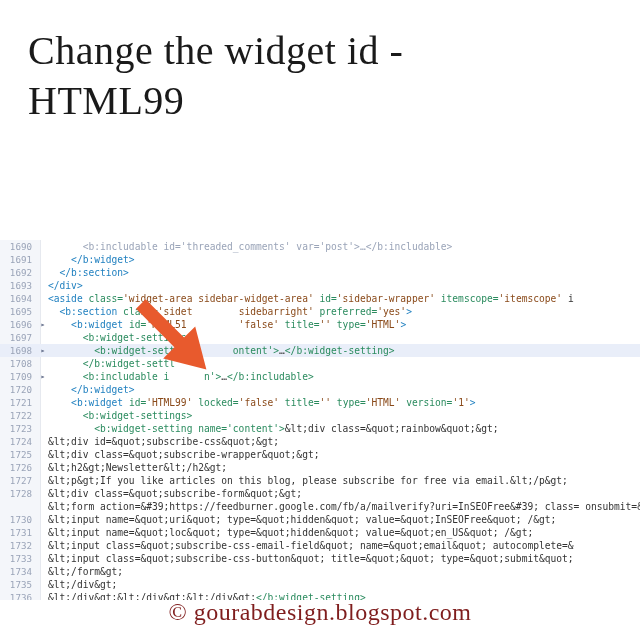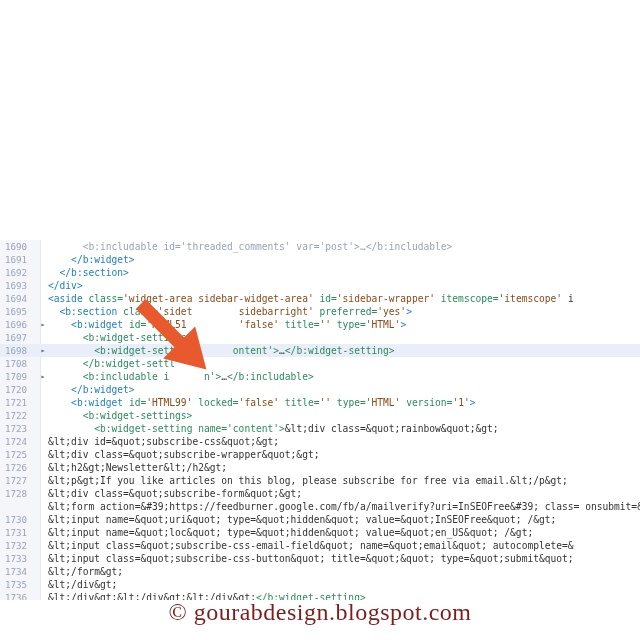--- a/index.html
+++ b/index.html
@@ -2,36 +2,40 @@
 <html><head>
 <meta charset="utf-8">
 <style>
   html,body{margin:0;padding:0;width:640px;height:640px;background:#fff;font-family:Georgia,"Times New Roman",serif;overflow:hidden}
   .wrap{position:relative;width:640px;height:640px}
   .heading{padding:26px 28px 0 28px;font-size:40px;line-height:1.25;font-weight:400;color:#1a1a1a;letter-spacing:.5px}
   .shot{position:absolute;left:0;top:240px;width:640px;height:360px;background:#fff;overflow:hidden}
   .gutter{position:absolute;left:0;top:0;width:40px;height:360px;background:#f4f6fa;border-right:1px solid #e6e9ef}
   .code{position:absolute;left:0;top:0;width:640px;height:360px;font-family:Consolas,Menlo,monospace;font-size:9.6px;line-height:13px;color:#333;white-space:pre}
   .row{display:flex;height:13px}
-  .ln{width:38px;text-align:center;color:#9aa4b8;padding-right:6px;box-sizing:border-box;font-size:9.2px}
+  .ln{width:38px;text-align:right;color:#9aa4b8;padding-right:6px;box-sizing:border-box;font-size:9.2px}
   .tri{display:inline-block;width:10px;color:#6a7490;font-size:8px;text-align:center}
   .c{flex:1;overflow:hidden;white-space:pre}
   .kw{color:#1e7fbf} 
   .gr{color:#2a8b5e} 
   .br{color:#8a4a1a} 
   .gy{color:#9aa4b8}
   .hl{background:#e9eef9}
   .arrow{position:absolute;left:136px;top:56px;width:80px;height:80px;pointer-events:none}
   .arrow svg path{fill:#e85a2d}
   .wm{position:absolute;left:0;right:0;bottom:14px;text-align:center;font-family:Georgia,serif;font-size:24px;color:#7f1d1d;letter-spacing:.5px}
 </style>
 </head>
 <body>
 
 <div class="wrap">
+  <div class="heading">
+    <span>Change the widget id -</span><br>
+    <span>HTML99</span>
+  </div>
 
   <div class="shot">
     <div class="gutter"></div>
     <div class="code" id="code"><div class="row"><div class="ln">1690</div><div class="tri"></div><div class="c gy">      &lt;b:includable id='threaded_comments' var='post'&gt;…&lt;/b:includable&gt;</div></div><div class="row"><div class="ln">1691</div><div class="tri"></div><div class="c kw">    &lt;/b:widget&gt;</div></div><div class="row"><div class="ln">1692</div><div class="tri"></div><div class="c kw">  &lt;/b:section&gt;</div></div><div class="row"><div class="ln">1693</div><div class="tri"></div><div class="c kw">&lt;/div&gt;</div></div><div class="row"><div class="ln">1694</div><div class="tri"></div><div class="c "><span class="kw">&lt;aside</span> <span class="gr">class=</span><span class="br">'widget-area sidebar-widget-area'</span> <span class="gr">id=</span><span class="br">'sidebar-wrapper'</span> <span class="gr">itemscope=</span><span class="br">'itemscope'</span> i</div></div><div class="row"><div class="ln">1695</div><div class="tri"></div><div class="c ">  <span class="kw">&lt;b:section</span> <span class="gr">class=</span><span class="br">'sidet        sidebarright'</span> <span class="gr">preferred=</span><span class="br">'yes'</span><span class="kw">&gt;</span></div></div><div class="row"><div class="ln">1696</div><div class="tri">▸</div><div class="c ">    <span class="kw">&lt;b:widget</span> <span class="gr">id=</span><span class="br">'HTML51         'false'</span> <span class="gr">title=</span><span class="br">''</span> <span class="gr">type=</span><span class="br">'HTML'</span><span class="kw">&gt;</span></div></div><div class="row"><div class="ln">1697</div><div class="tri"></div><div class="c gr">      &lt;b:widget-settings</div></div><div class="row hl"><div class="ln">1698</div><div class="tri">▸</div><div class="c ">        <span class="gr">&lt;b:widget-sett          ontent'&gt;</span>…<span class="gr">&lt;/b:widget-setting&gt;</span></div></div><div class="row"><div class="ln">1708</div><div class="tri"></div><div class="c gr">      &lt;/b:widget-settl</div></div><div class="row"><div class="ln">1709</div><div class="tri">▸</div><div class="c ">      <span class="gr">&lt;b:includable i      n'&gt;</span>…<span class="gr">&lt;/b:includable&gt;</span></div></div><div class="row"><div class="ln">1720</div><div class="tri"></div><div class="c kw">    &lt;/b:widget&gt;</div></div><div class="row"><div class="ln">1721</div><div class="tri"></div><div class="c ">    <span class="kw">&lt;b:widget</span> <span class="gr">id=</span><span class="br">'HTML99'</span> <span class="gr">locked=</span><span class="br">'false'</span> <span class="gr">title=</span><span class="br">''</span> <span class="gr">type=</span><span class="br">'HTML'</span> <span class="gr">version=</span><span class="br">'1'</span><span class="kw">&gt;</span></div></div><div class="row"><div class="ln">1722</div><div class="tri"></div><div class="c gr">      &lt;b:widget-settings&gt;</div></div><div class="row"><div class="ln">1723</div><div class="tri"></div><div class="c ">        <span class="gr">&lt;b:widget-setting name='content'&gt;</span>&amp;lt;div class=&amp;quot;rainbow&amp;quot;&amp;gt;</div></div><div class="row"><div class="ln">1724</div><div class="tri"></div><div class="c ">&amp;lt;div id=&amp;quot;subscribe-css&amp;quot;&amp;gt;</div></div><div class="row"><div class="ln">1725</div><div class="tri"></div><div class="c ">&amp;lt;div class=&amp;quot;subscribe-wrapper&amp;quot;&amp;gt;</div></div><div class="row"><div class="ln">1726</div><div class="tri"></div><div class="c ">&amp;lt;h2&amp;gt;Newsletter&amp;lt;/h2&amp;gt;</div></div><div class="row"><div class="ln">1727</div><div class="tri"></div><div class="c ">&amp;lt;p&amp;gt;If you like articles on this blog, please subscribe for free via email.&amp;lt;/p&amp;gt;</div></div><div class="row"><div class="ln">1728</div><div class="tri"></div><div class="c ">&amp;lt;div class=&amp;quot;subscribe-form&amp;quot;&amp;gt;</div></div><div class="row"><div class="ln"></div><div class="tri"></div><div class="c ">&amp;lt;form action=&amp;#39;https://feedburner.google.com/fb/a/mailverify?uri=InSEOFree&amp;#39; class= onsubmit=&amp;quot;window.open(&amp;#39;https://feedburner.google.com/fb/a/mailverify?uri=InSEOFree target=&amp;quot;popupwindow&amp;quot;&amp;gt;</div></div><div class="row"><div class="ln">1730</div><div class="tri"></div><div class="c ">&amp;lt;input name=&amp;quot;uri&amp;quot; type=&amp;quot;hidden&amp;quot; value=&amp;quot;InSEOFree&amp;quot; /&amp;gt;</div></div><div class="row"><div class="ln">1731</div><div class="tri"></div><div class="c ">&amp;lt;input name=&amp;quot;loc&amp;quot; type=&amp;quot;hidden&amp;quot; value=&amp;quot;en_US&amp;quot; /&amp;gt;</div></div><div class="row"><div class="ln">1732</div><div class="tri"></div><div class="c ">&amp;lt;input class=&amp;quot;subscribe-css-email-field&amp;quot; name=&amp;quot;email&amp;quot; autocomplete=&amp;</div></div><div class="row"><div class="ln">1733</div><div class="tri"></div><div class="c ">&amp;lt;input class=&amp;quot;subscribe-css-button&amp;quot; title=&amp;quot;&amp;quot; type=&amp;quot;submit&amp;quot;</div></div><div class="row"><div class="ln">1734</div><div class="tri"></div><div class="c ">&amp;lt;/form&amp;gt;</div></div><div class="row"><div class="ln">1735</div><div class="tri"></div><div class="c ">&amp;lt;/div&amp;gt;</div></div><div class="row"><div class="ln">1736</div><div class="tri"></div><div class="c ">&amp;lt;/div&amp;gt;&amp;lt;/div&amp;gt;&amp;lt;/div&amp;gt;<span class="gr">&lt;/b:widget-setting&gt;</span></div></div></div>
     <div class="arrow">
       <svg viewBox="0 0 100 100">
           <path d="M12 4 L60 52 L74 38 L88 92 L34 78 L48 64 L0 16 Z"></path>
         </svg>
     </div>
   </div>

